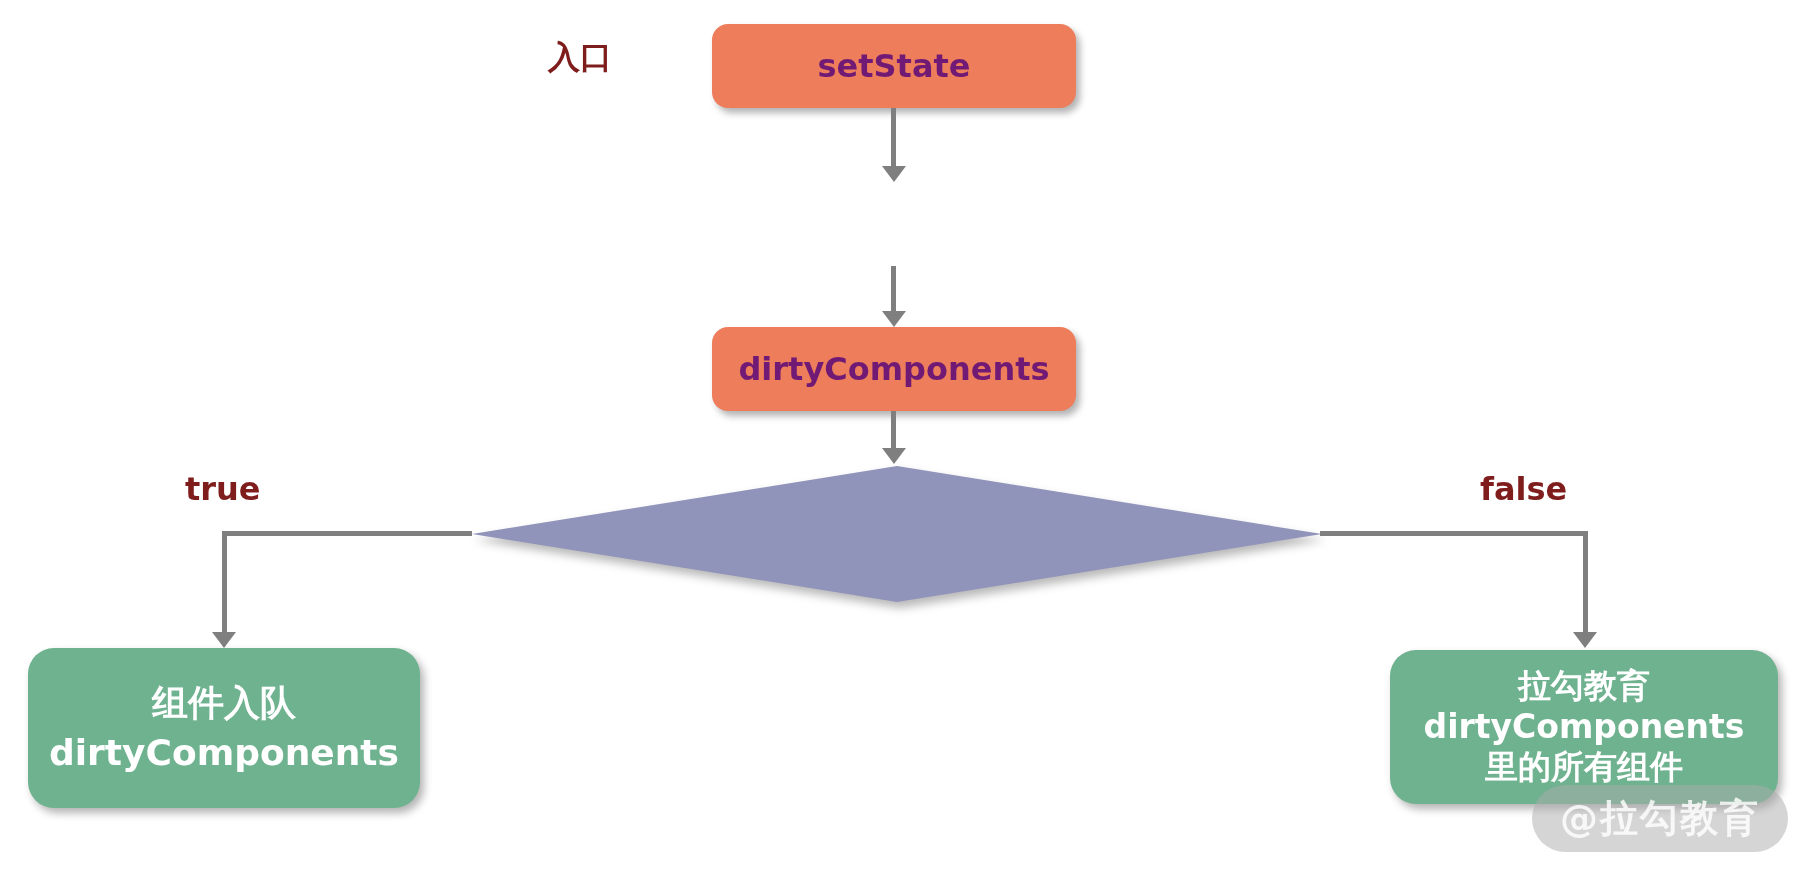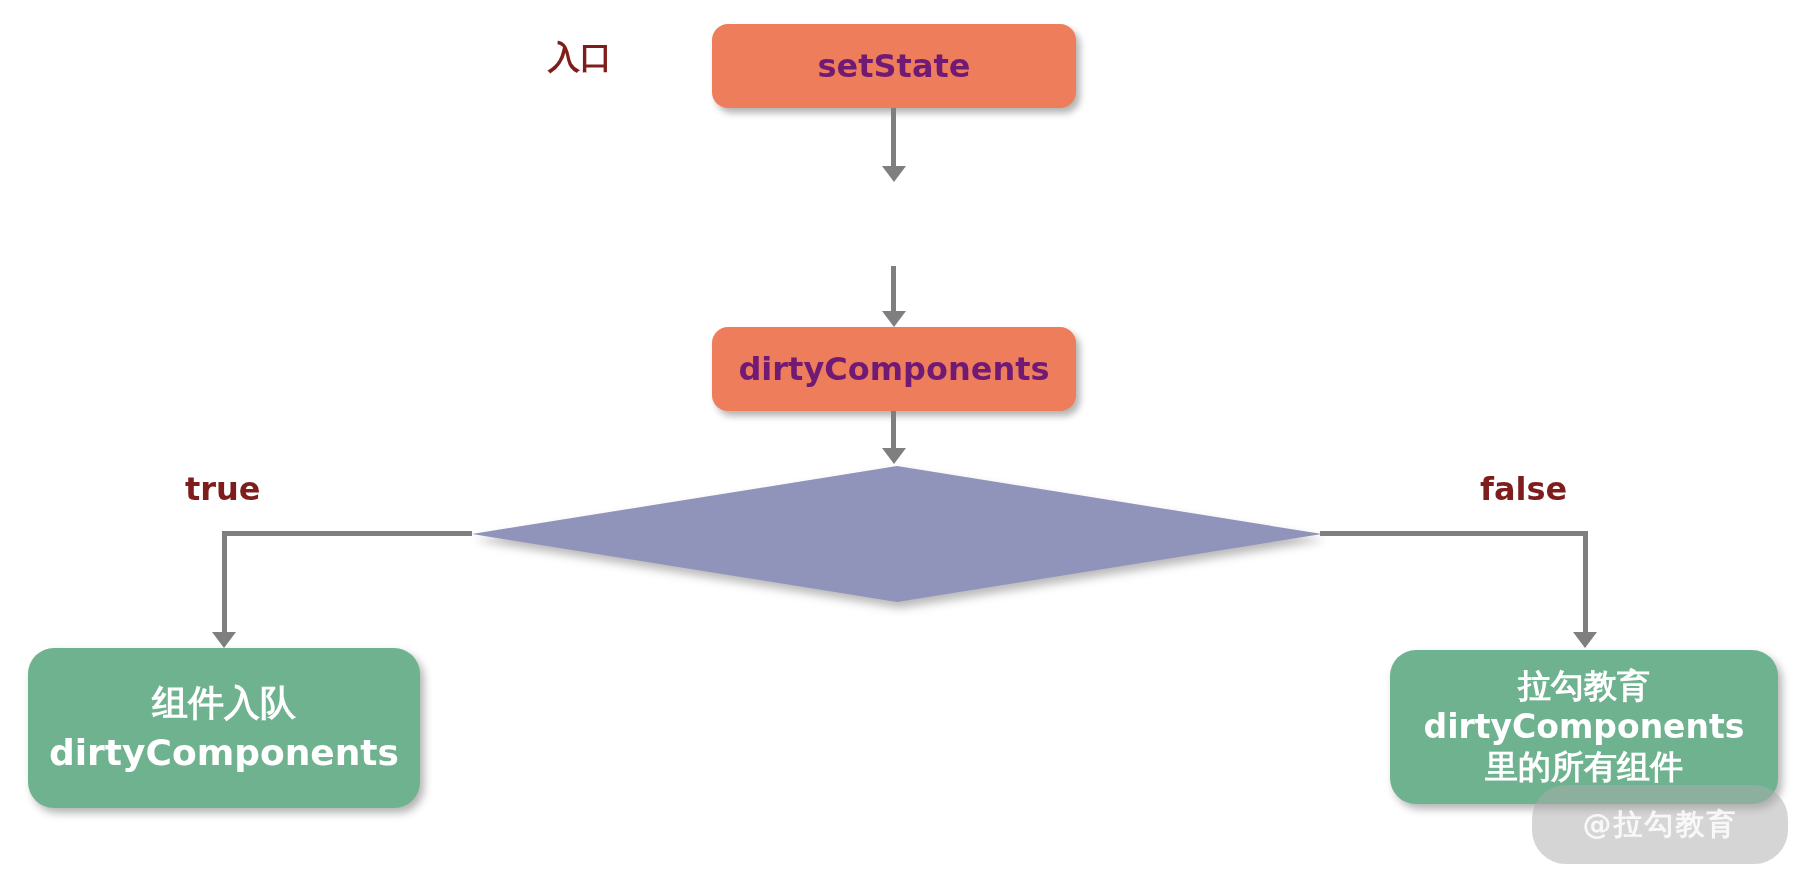--- a/index.html
+++ b/index.html
@@ -111,28 +111,28 @@
     border-right: 12px solid transparent;
     border-top: 16px solid #7F7F7F;
   }
 
   
   #watermark {
     position: absolute;
     left: 1532px;
     top: 785px;
     width: 256px;
-    height: 79px;
+    height: 67px;
     border-radius: 34px;
     background: rgba(172,172,172,0.50);
     display: flex;
     align-items: center;
     justify-content: center;
     color: rgba(255,255,255,0.82);
-    font-size: 29px;
+    font-size: 38px;
     font-weight: bold;
     z-index: 5;
     letter-spacing: 2px;
   }
 </style>
 </head>
 <body>
 
 <div id="canvas">
 

